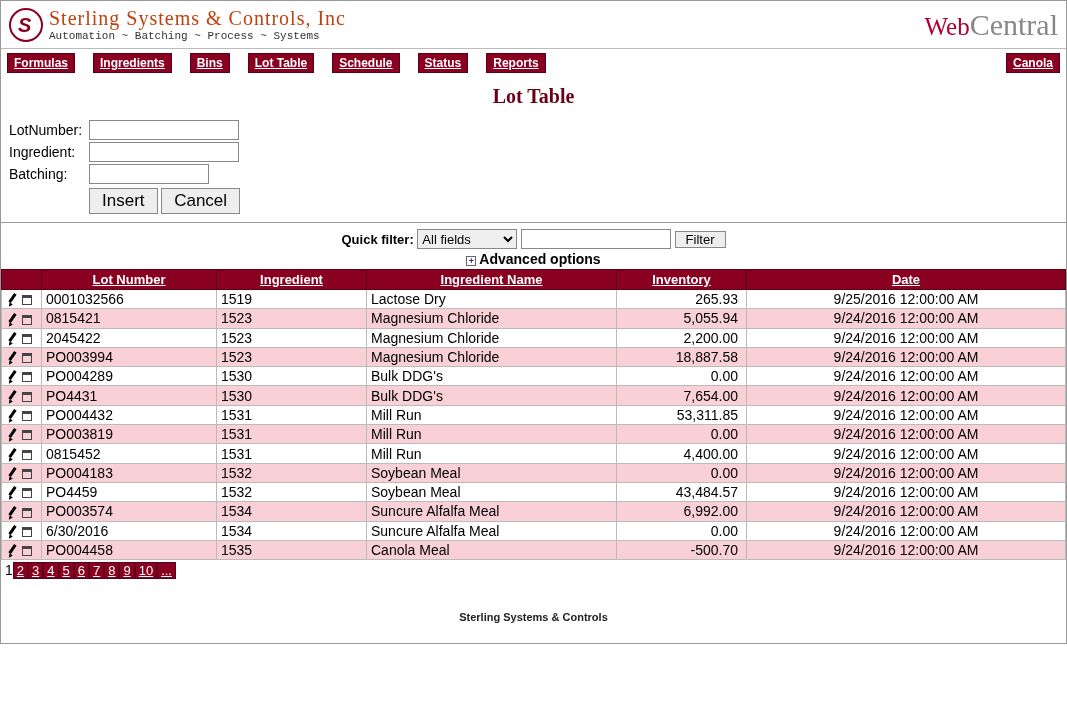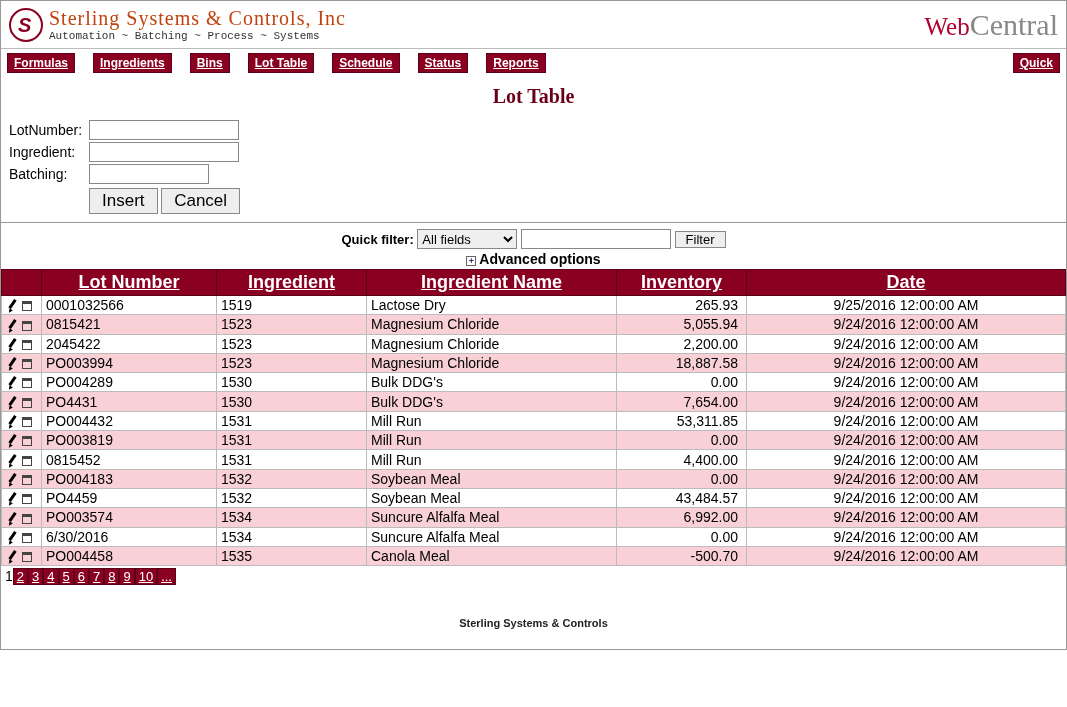--- a/index.html
+++ b/index.html
@@ -26,21 +26,21 @@
   .form-buttons { margin-left:80px; margin-top:4px; }
   .form-buttons button { font-size:17px; padding:2px 12px; background:#eee; border:1px solid #888; cursor:pointer; }
   .filter-row { text-align:center; padding:6px 0 2px 0; }
   .filter-row select, .filter-row input[type=text] { border:1px solid #888; height:20px; font-size:13px; }
   .filter-row select { width:100px; }
   .filter-row input[type=text] { width:150px; }
   .filter-row button { font-size:13px; padding:0 10px; background:#eee; border:1px solid #888; cursor:pointer; }
   .adv-row { text-align:center; font-weight:bold; font-size:14px; padding-bottom:2px; }
   .plus { display:inline-block; width:10px; height:10px; border:1px solid #666; font-size:9px; line-height:9px; text-align:center; color:#336; margin-right:3px; cursor:pointer; }
   table.grid { width:100%; border-collapse:collapse; }
-  table.grid th { background:#8a0020; color:#fff; font-size:18px; font-weight:bold; text-align:center; border:1px solid #5a0018; padding:2px 4px; text-decoration:underline; }
+  table.grid th { background:#8a0020; color:#fff; font-size:13px; font-weight:bold; text-align:center; border:1px solid #5a0018; padding:2px 4px; text-decoration:underline; }
   table.grid th.noheader { text-decoration:none; }
   table.grid td { border:1px solid #bbb; padding:1px 4px; font-size:14px; }
   table.grid tr.alt td { background:#f8d0d6; }
   .icon-cell { width:40px; text-align:left; }
   .icon-edit, .icon-del { display:inline-block; width:12px; height:14px; vertical-align:middle; cursor:pointer;}
   .icon-edit { position:relative; }
   .icon-edit::before { content:""; position:absolute; width:3px; height:10px; background:#000; top:0; left:5px; transform:rotate(35deg); }
   .icon-edit::after { content:""; position:absolute; width:0; height:0; border-left:2px solid transparent; border-right:2px solid transparent; border-top:4px solid #000; top:10px; left:2px; transform:rotate(35deg);}
   .icon-del { border:1px solid #444; border-top:3px solid #444; width:10px; height:10px; }
   .col-inv { text-align:right; padding-right:8px !important; }
@@ -70,21 +70,21 @@
   <div class="nav-row">
     <div class="nav-tabs">
       <span class="nav-tab">Formulas</span>
       <span class="nav-tab">Ingredients</span>
       <span class="nav-tab">Bins</span>
       <span class="nav-tab active">Lot Table</span>
       <span class="nav-tab">Schedule</span>
       <span class="nav-tab">Status</span>
       <span class="nav-tab">Reports</span>
     </div>
-    <span class="logout">Quick</span>
+    <span class="logout">Canola</span>
   </div>
 
   <div class="page-title">Lot Table</div>
 
   <div class="form-area">
     <div class="form-row">
       <span class="form-label">LotNumber:</span>
       <input type="text" style="width: 150px;" value="">
     </div>
     <div class="form-row">

